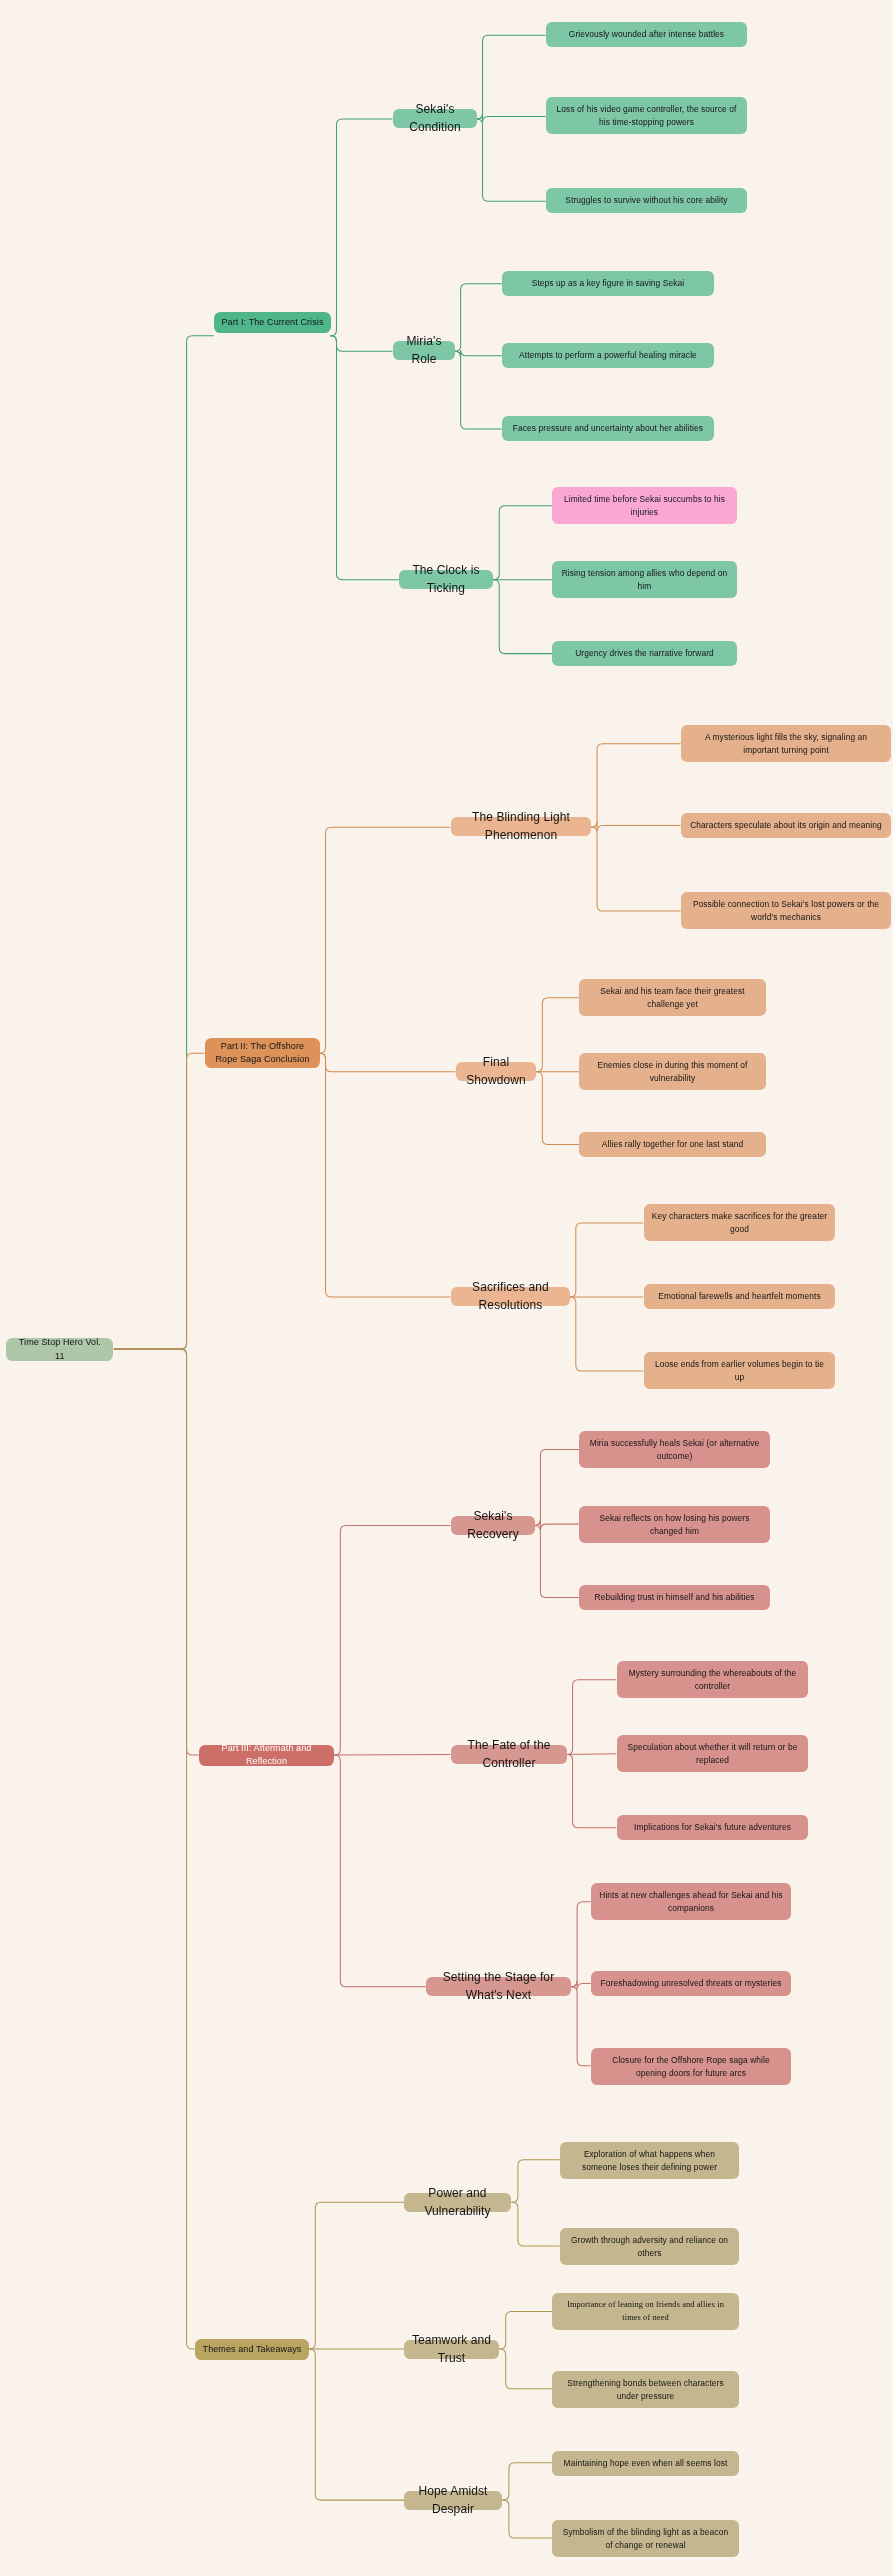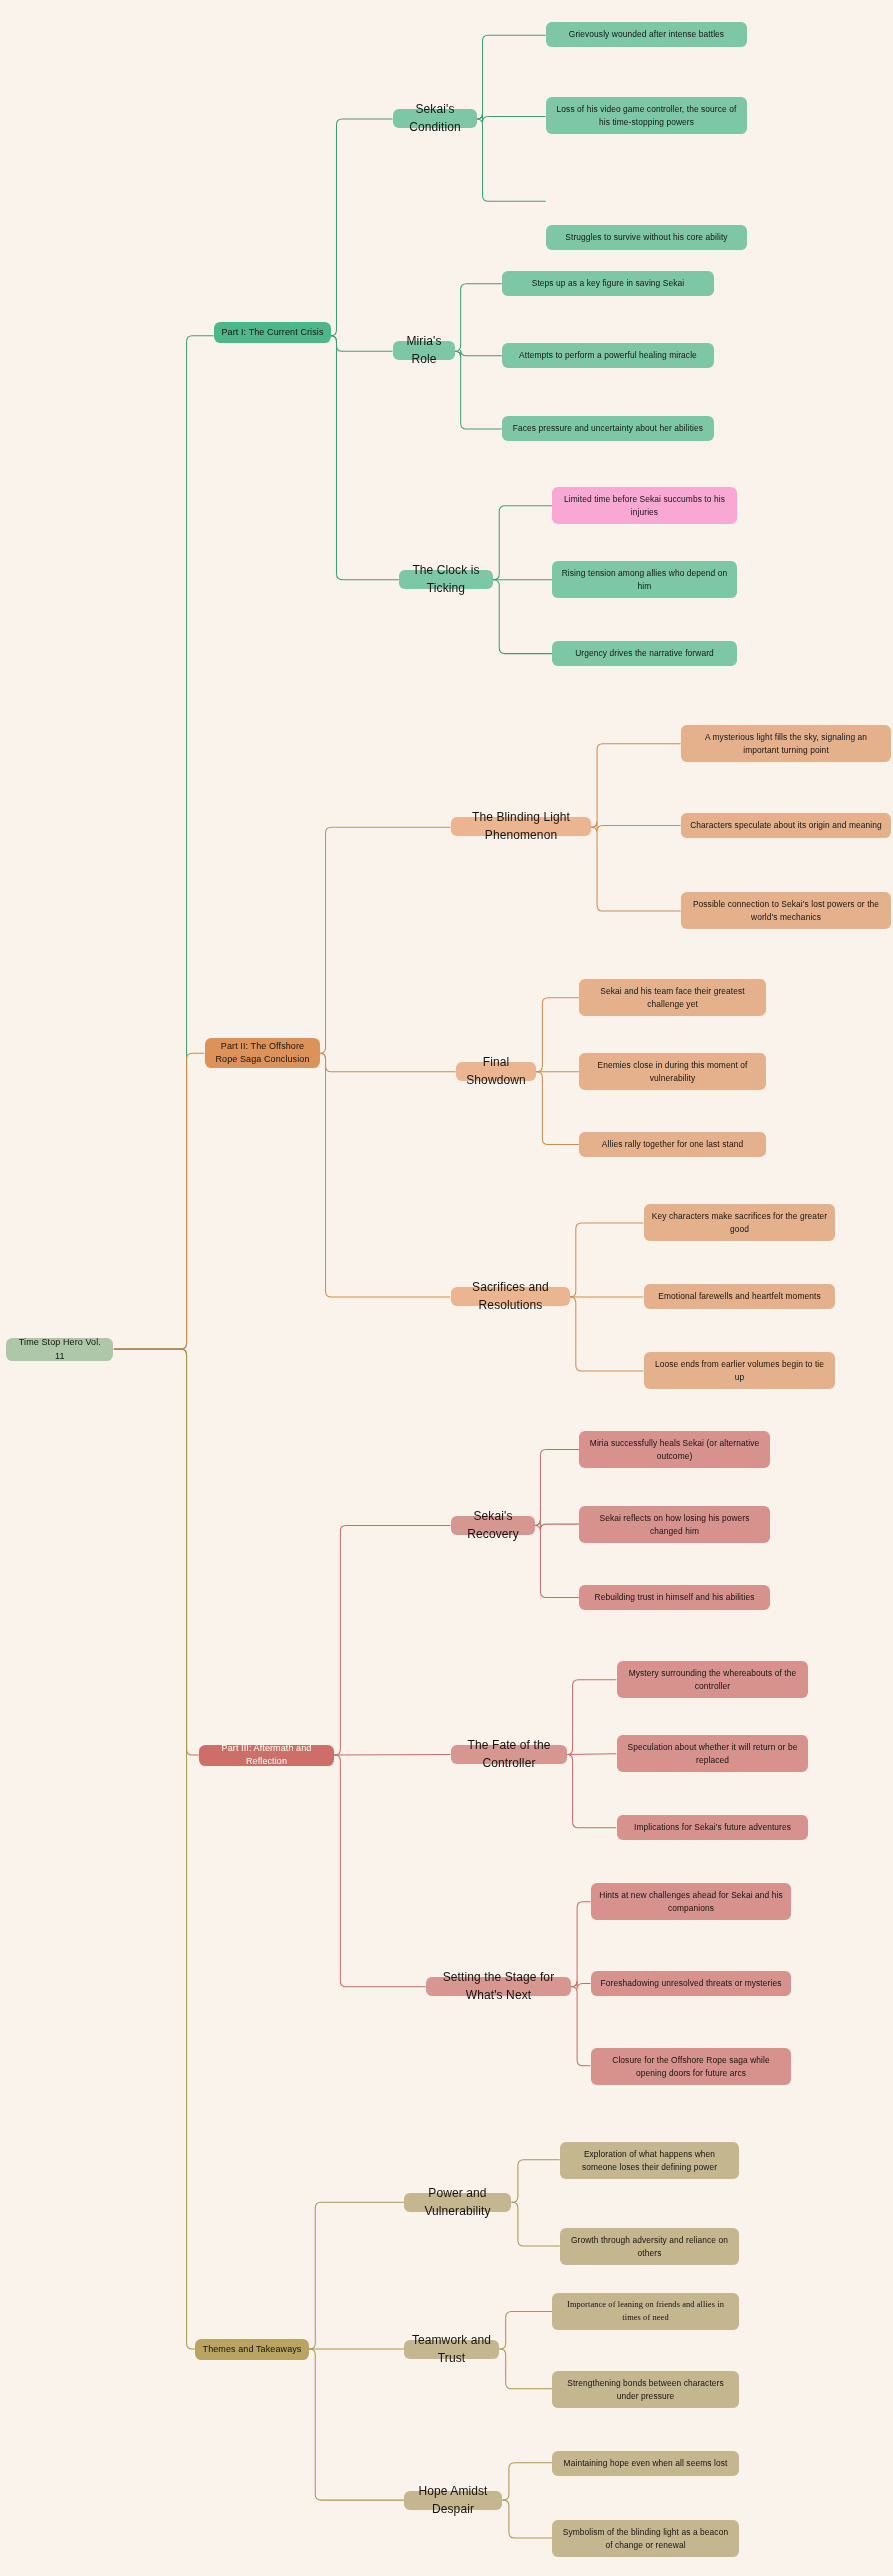--- a/index.html
+++ b/index.html
@@ -84,33 +84,33 @@
       <path d="M 480 3650 L 628 3650" fill="none" stroke="#ab9750" stroke-width="1.6"></path>
       <path d="M 776 3650 L 777 3650 Q 786 3650 786 3641 L 786 3601 Q 786 3592 795 3592 L 858 3592" fill="none" stroke="#ab9750" stroke-width="1.6"></path>
       <path d="M 776 3650 L 777 3650 Q 786 3650 786 3659 L 786 3703 Q 786 3712 795 3712 L 858 3712" fill="none" stroke="#ab9750" stroke-width="1.6"></path>
       <path d="M 480 3650 L 481 3650 Q 490 3650 490 3659 L 490 3876 Q 490 3885 499 3885 L 628 3885" fill="none" stroke="#ab9750" stroke-width="1.6"></path>
       <path d="M 781 3885 L 782 3885 Q 791 3885 791 3876 L 791 3836 Q 791 3827 800 3827 L 858 3827" fill="none" stroke="#ab9750" stroke-width="1.6"></path>
       <path d="M 781 3885 L 782 3885 Q 791 3885 791 3894 L 791 3935 Q 791 3944 800 3944 L 858 3944" fill="none" stroke="#ab9750" stroke-width="1.6"></path>
     </svg>
 <div class="node root" style="left: 6.4px; top: 1338px; width: 107px; height: 23px; background: rgb(174, 199, 168);">
       <span>Time Stop Hero Vol. 11</span>
     </div>
-    <div class="node node l1" style="left: 214px; top: 322px; width: 117px; height: 20.6px; background: rgb(79, 182, 140);">
+    <div class="node node l1" style="left: 214px; top: 312px; width: 117px; height: 20.6px; background: rgb(79, 182, 140);">
       <span>Part I: The Current Crisis</span>
     </div>
     <div class="node node l2" style="left: 393px; top: 109px; width: 84px; height: 19.3px; background: rgb(126, 199, 166);">
       <span>Sekai's Condition</span>
     </div>
     <div class="node node l3" style="left: 546px; top: 22px; width: 201px; height: 25px; background: rgb(126, 199, 166);">
       <span>Grievously wounded after intense battles</span>
     </div>
     <div class="node node l3" style="left: 546px; top: 97px; width: 201px; height: 37px; background: rgb(126, 199, 166);">
       <span>Loss of his video game controller, the source of his time-stopping powers</span>
     </div>
-    <div class="node node l3" style="left: 546px; top: 188px; width: 201px; height: 25px; background: rgb(126, 199, 166); margin-top: 37px;">
+    <div class="node node l3" style="left: 546px; top: 188px; width: 201px; height: 25px; background: rgb(126, 199, 166);">
       <span>Struggles to survive without his core ability</span>
     </div>
     <div class="node node l2" style="left: 393px; top: 341px; width: 62px; height: 19.3px; background: rgb(126, 199, 166);">
       <span>Miria's Role</span>
     </div>
     <div class="node node l3" style="left: 502px; top: 271px; width: 212px; height: 25px; background: rgb(126, 199, 166);">
       <span>Steps up as a key figure in saving Sekai</span>
     </div>
     <div class="node node l3" style="left: 502px; top: 343px; width: 212px; height: 25px; background: rgb(126, 199, 166); border-radius: 6px;">
       <span>Attempts to perform a powerful healing miracle</span>

